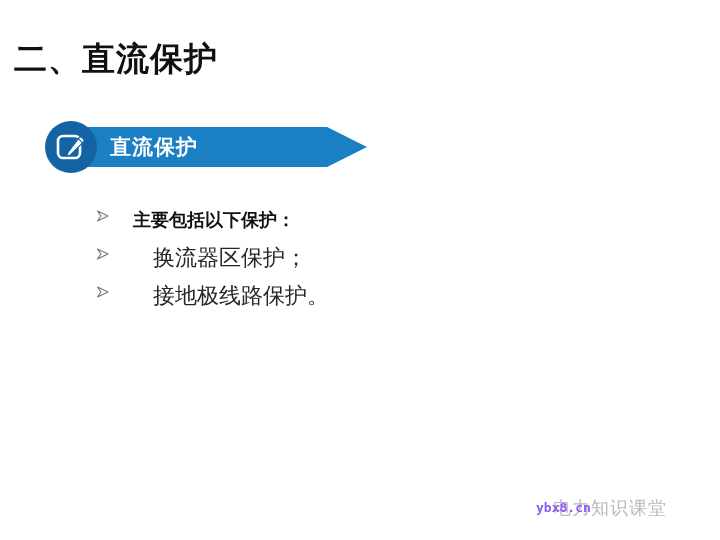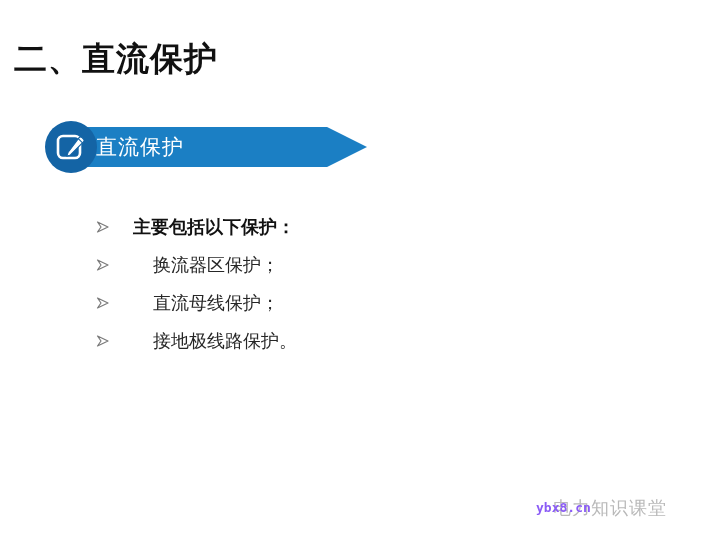--- a/index.html
+++ b/index.html
@@ -65,51 +65,50 @@
   }
   .banner-icon {
     position: absolute;
     left: 9px;
     top: 9px;
     width: 34px;
     height: 34px;
   }
   .banner-label {
     position: absolute;
-    left: 51px;
+    left: 65px;
     top: 11px;
     font-size: 21px;
-    font-weight: normal;
+    font-weight: bold;
     color: #ffffff;
     letter-spacing: 1px;
     line-height: 30px;
     white-space: nowrap;
   }
 
   
   .bullet-list {
     position: absolute;
     left: 96px;
     top: 208px;
     width: 460px;
   }
   .bullet-row {
     position: relative;
     height: 38px;
     display: flex;
-    align-items: center;
   }
   .bullet-marker {
     width: 14px;
     height: 16px;
     flex: 0 0 auto;
     margin-right: 0;
   }
   .bullet-text {
-    font-size: 18px;
+    font-size: 22px;
     color: #1a1a1a;
     line-height: 24px;
     white-space: nowrap;
   }
   .bullet-row.level-1 .bullet-text {
     margin-left: 23px;
     font-weight: bold;
     font-size: 18px;
     color: #111111;
   }
@@ -182,28 +181,20 @@
 
     <div class="bullet-row level-2">
       <span class="bullet-marker">
         <svg width="14" height="16" viewBox="0 0 14 16" aria-hidden="true">
           <path d="M1.5 3 L12 8 L1.5 13 L5 8 Z" fill="none" stroke="#7a7a7a" stroke-width="1.2" stroke-linejoin="round"></path>
         </svg>
       </span>
       <span class="bullet-text">换流器区保护；</span>
     </div>
 
-    <div class="bullet-row level-2">
-      <span class="bullet-marker">
-        <svg width="14" height="16" viewBox="0 0 14 16" aria-hidden="true">
-          <path d="M1.5 3 L12 8 L1.5 13 L5 8 Z" fill="none" stroke="#7a7a7a" stroke-width="1.2" stroke-linejoin="round"></path>
-        </svg>
-      </span>
-      <span class="bullet-text">直流母线保护；</span>
-    </div>
 
 
 
     <div class="bullet-row level-2">
       <span class="bullet-marker">
         <svg width="14" height="16" viewBox="0 0 14 16" aria-hidden="true">
           <path d="M1.5 3 L12 8 L1.5 13 L5 8 Z" fill="none" stroke="#7a7a7a" stroke-width="1.2" stroke-linejoin="round"></path>
         </svg>
       </span>
       <span class="bullet-text">接地极线路保护。</span>

